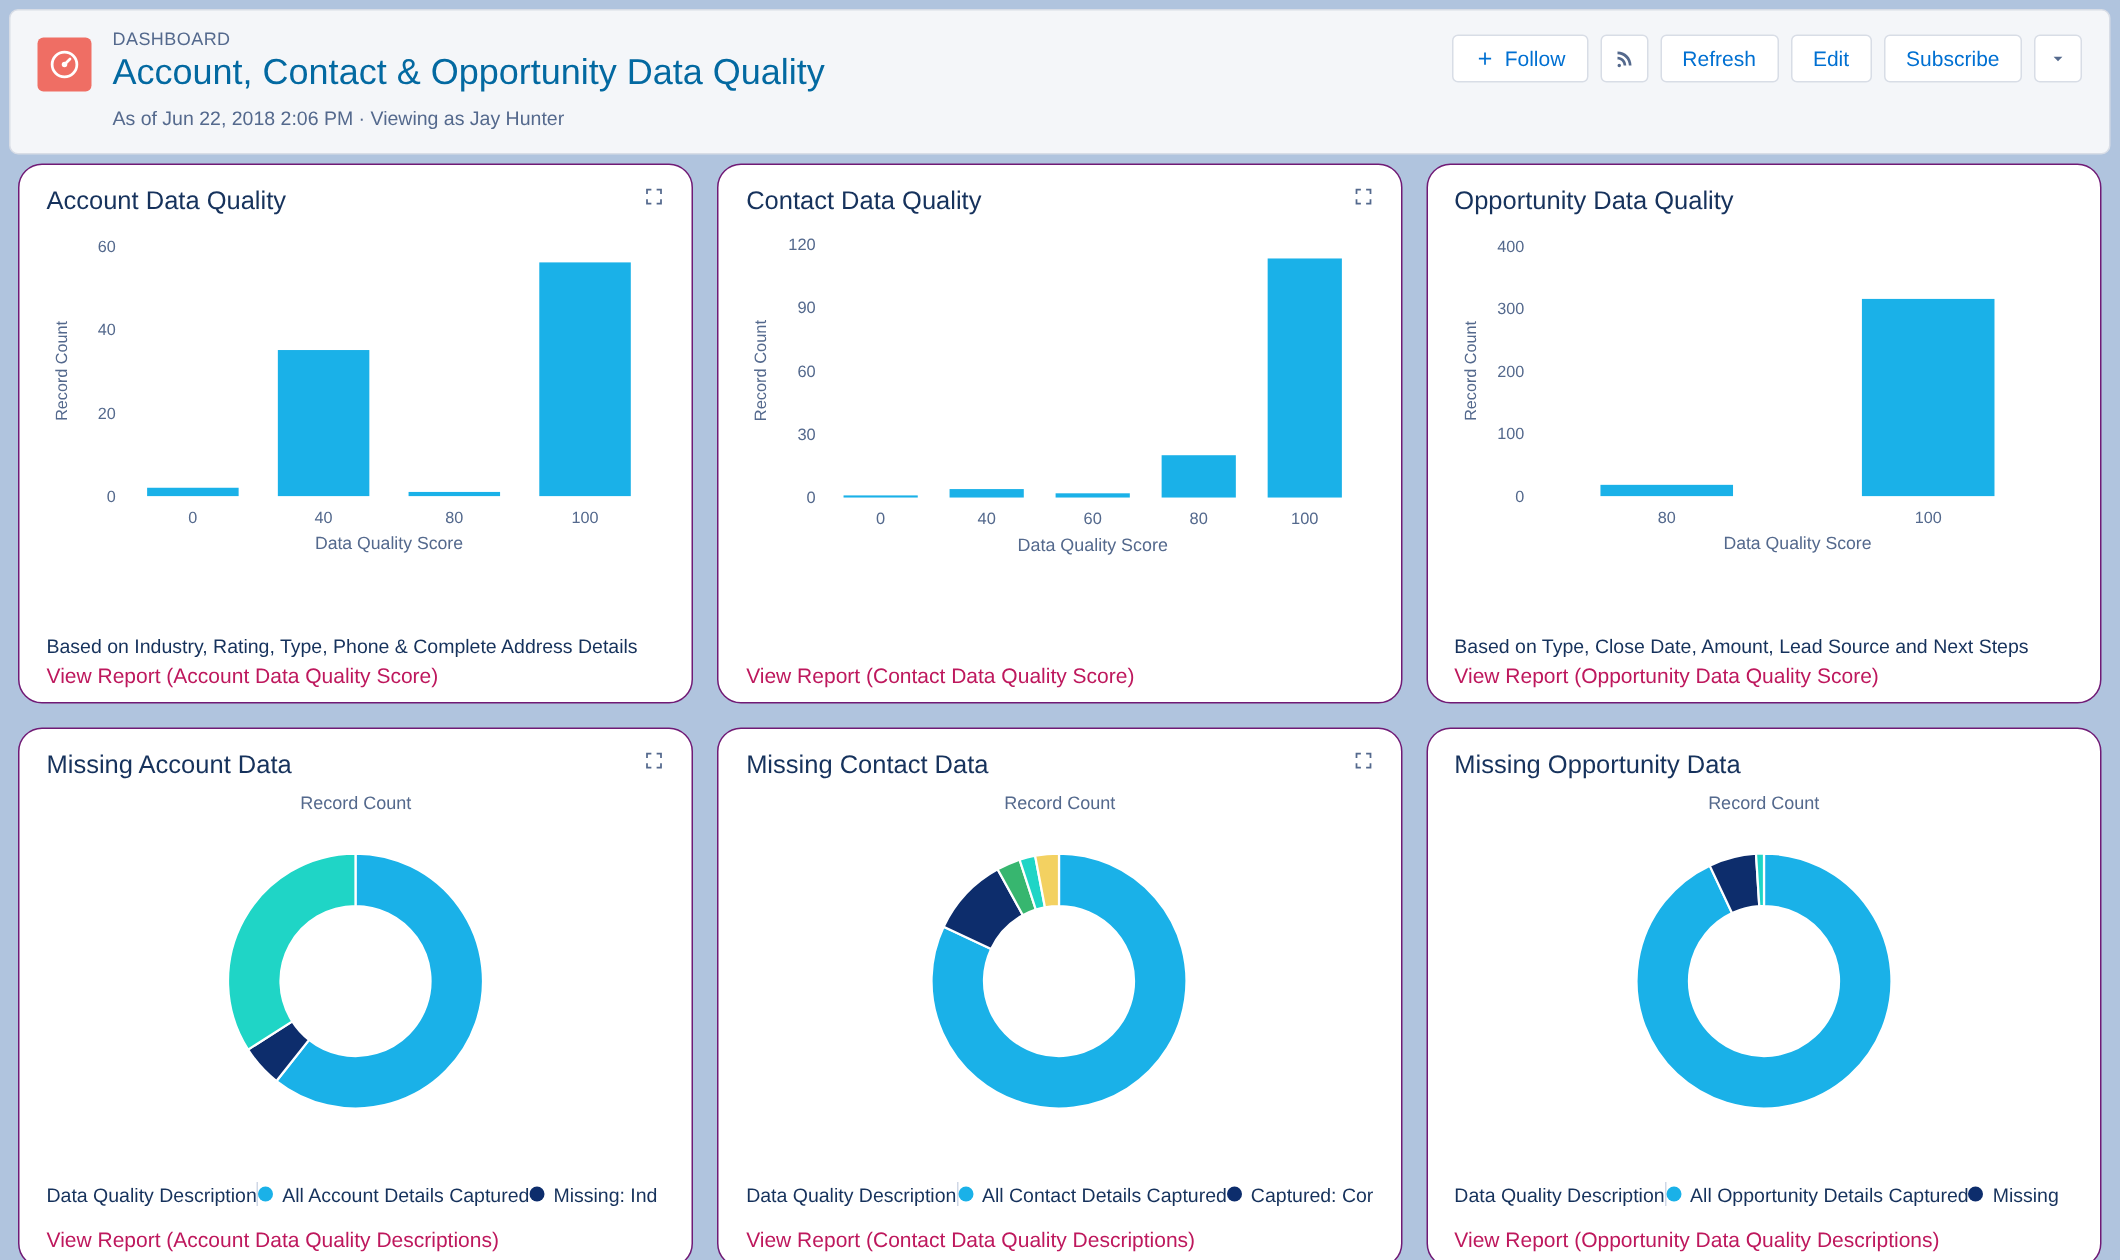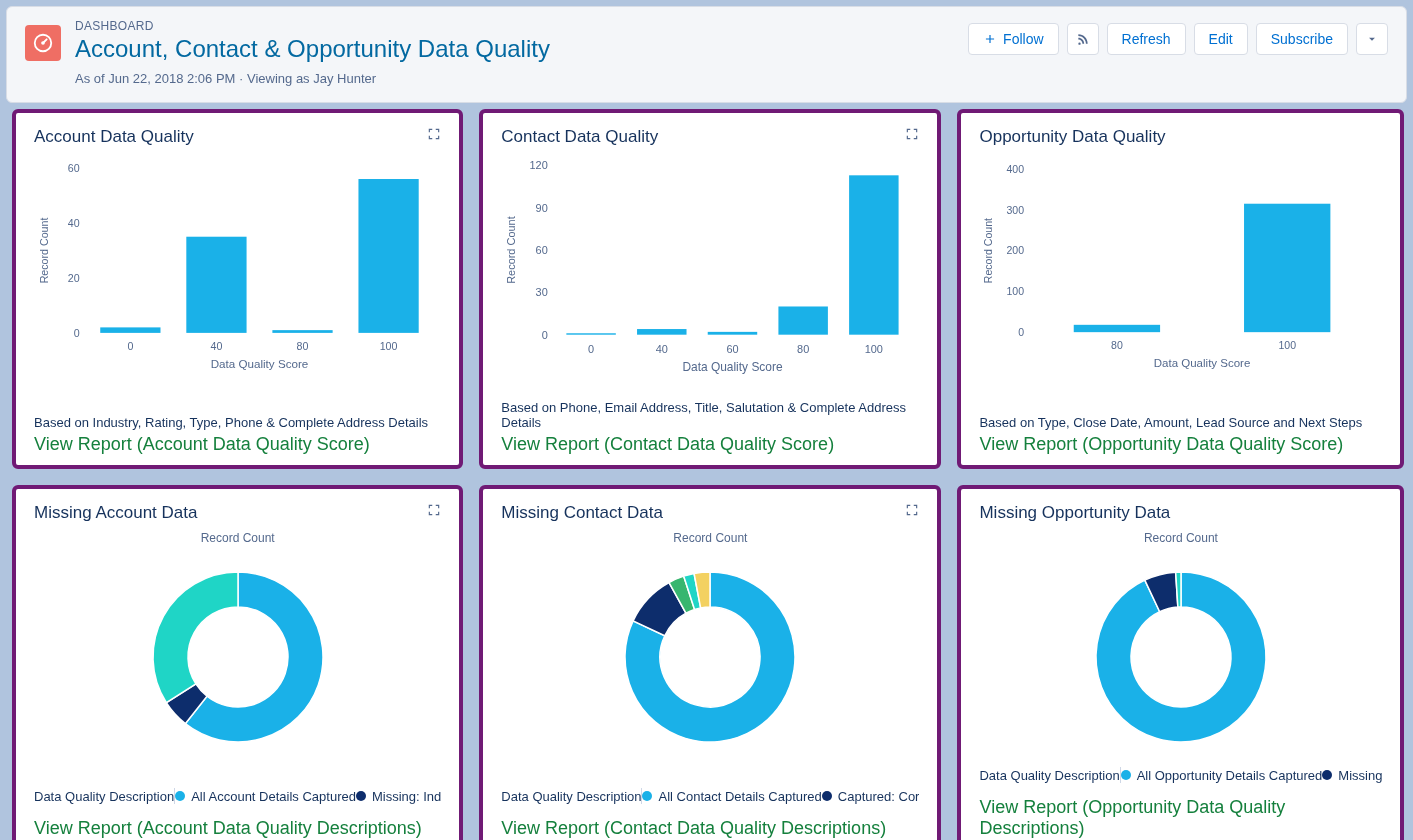--- a/index.html
+++ b/index.html
@@ -43,34 +43,34 @@
 .btn.icon-only { padding:6px 8px; }
 .btn svg { width:14px; height:14px; fill:#0070d2;}
 .btn.dark svg { fill:#54698d;}
 .dash-grid {
   display:grid;
   grid-template-columns: repeat(3, 1fr);
   gap:16px;
   padding:0 12px 12px 12px;
 }
 .card {
-  background:#fff; border-radius:6px; padding:14px 18px 10px 18px;
-  border:4px solid #701a75;
+  background:#fff; border-radius:16px; padding:14px 18px 10px 18px;
+  border:1px solid #701a75;
   min-height:360px;
   display:flex; flex-direction:column;
 }
 .card-head { display:flex; justify-content:space-between; align-items:flex-start;}
 .card-title { font-size:17px; color:#16325c; font-weight:400; }
 .expand-icon svg{ width:14px; height:14px; fill:#54698d;}
 .chart-area { flex:1; position:relative; margin-top:8px;}
 .axis-label { fill:#54698d; font-size:11px; }
 .axis-title-y { fill:#54698d; font-size:11px; }
 .axis-title-x { fill:#54698d; font-size:12px; text-anchor:middle;}
 .card-desc { font-size:13px; color:#16325c; margin-top:6px;}
-.card-link { color:#15803d; font-size:18px; cursor:pointer; margin-top:4px;}
+.card-link { color:#be185d; font-size:14px; cursor:pointer; margin-top:4px;}
 .donut-title { text-align:center; font-size:12px; color:#54698d; margin:8px 0 4px 0;}
 .legend-row { display:flex; align-items:center; font-size:13px; color:#16325c; margin-top:10px; white-space:nowrap; overflow:hidden;}
 .legend-label { color:#16325c;}
 .divider { width:1px; height:16px; background:#cfd7e6;}
 .legend-item { display:flex; align-items:center; gap:6px;}
 .swatch{ width:10px;height:10px;border-radius:50%;}
 </style>
 </head>
 <body>
 
@@ -164,21 +164,20 @@
           <rect x="136.65" y="174.33333333333334" width="49.699999999999996" height="5.666666666666667" fill="#1ab1e8"></rect>
           <text x="161.5" y="198" text-anchor="middle" class="axis-label">40</text>
           <rect x="207.65" y="177.16666666666666" width="49.699999999999996" height="2.8333333333333335" fill="#1ab1e8"></rect>
           <text x="232.5" y="198" text-anchor="middle" class="axis-label">60</text>
           <rect x="278.65" y="151.66666666666666" width="49.699999999999996" height="28.333333333333332" fill="#1ab1e8"></rect>
           <text x="303.5" y="198" text-anchor="middle" class="axis-label">80</text>
           <rect x="349.65" y="19.916666666666657" width="49.699999999999996" height="160.08333333333334" fill="#1ab1e8"></rect>
           <text x="374.5" y="198" text-anchor="middle" class="axis-label">100</text>
           <text x="232.5" y="216" class="axis-title-x">Data Quality Score</text>
         </svg></div>
-    <div class="card-desc">Based on Phone, Email Address, Title, Salutation &amp; Complete Address Details</div>
     <div class="card-link">View Report (Contact Data Quality Score)</div>
   </div>
 
   <div class="card">
     <div class="card-head">
       <div class="card-title">Opportunity Data Quality</div>
 
     </div>
     <div class="chart-area"><svg id="svg-opportunity-bar" width="100%" height="220" viewBox="0 0 420 220">
           <text x="47" y="184" text-anchor="end" class="axis-label">0</text>

